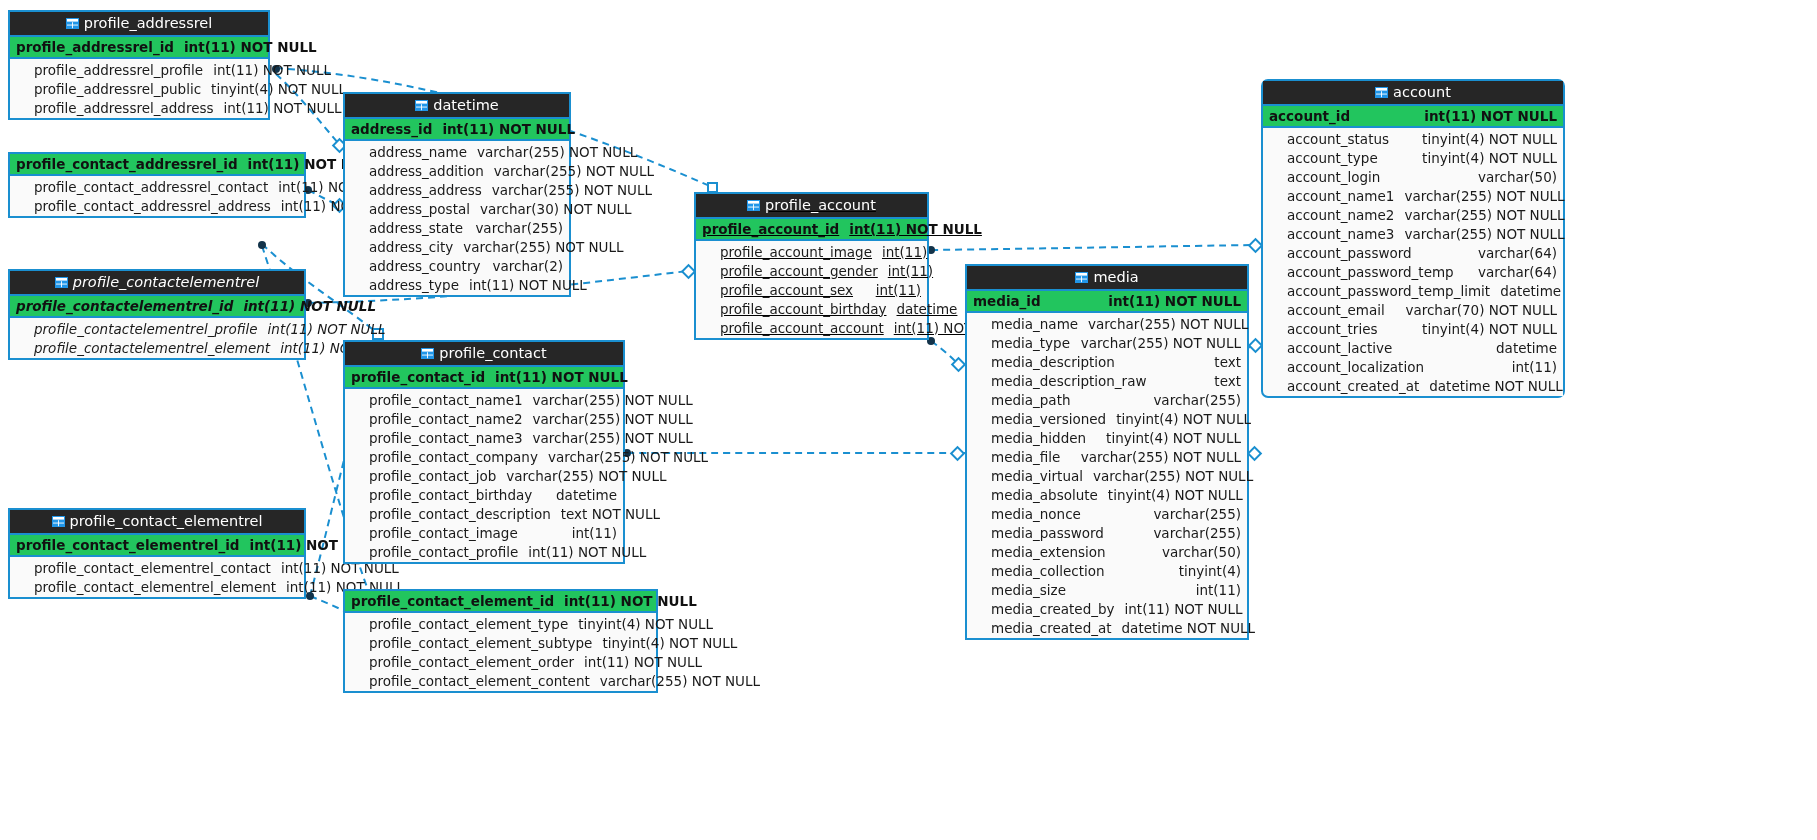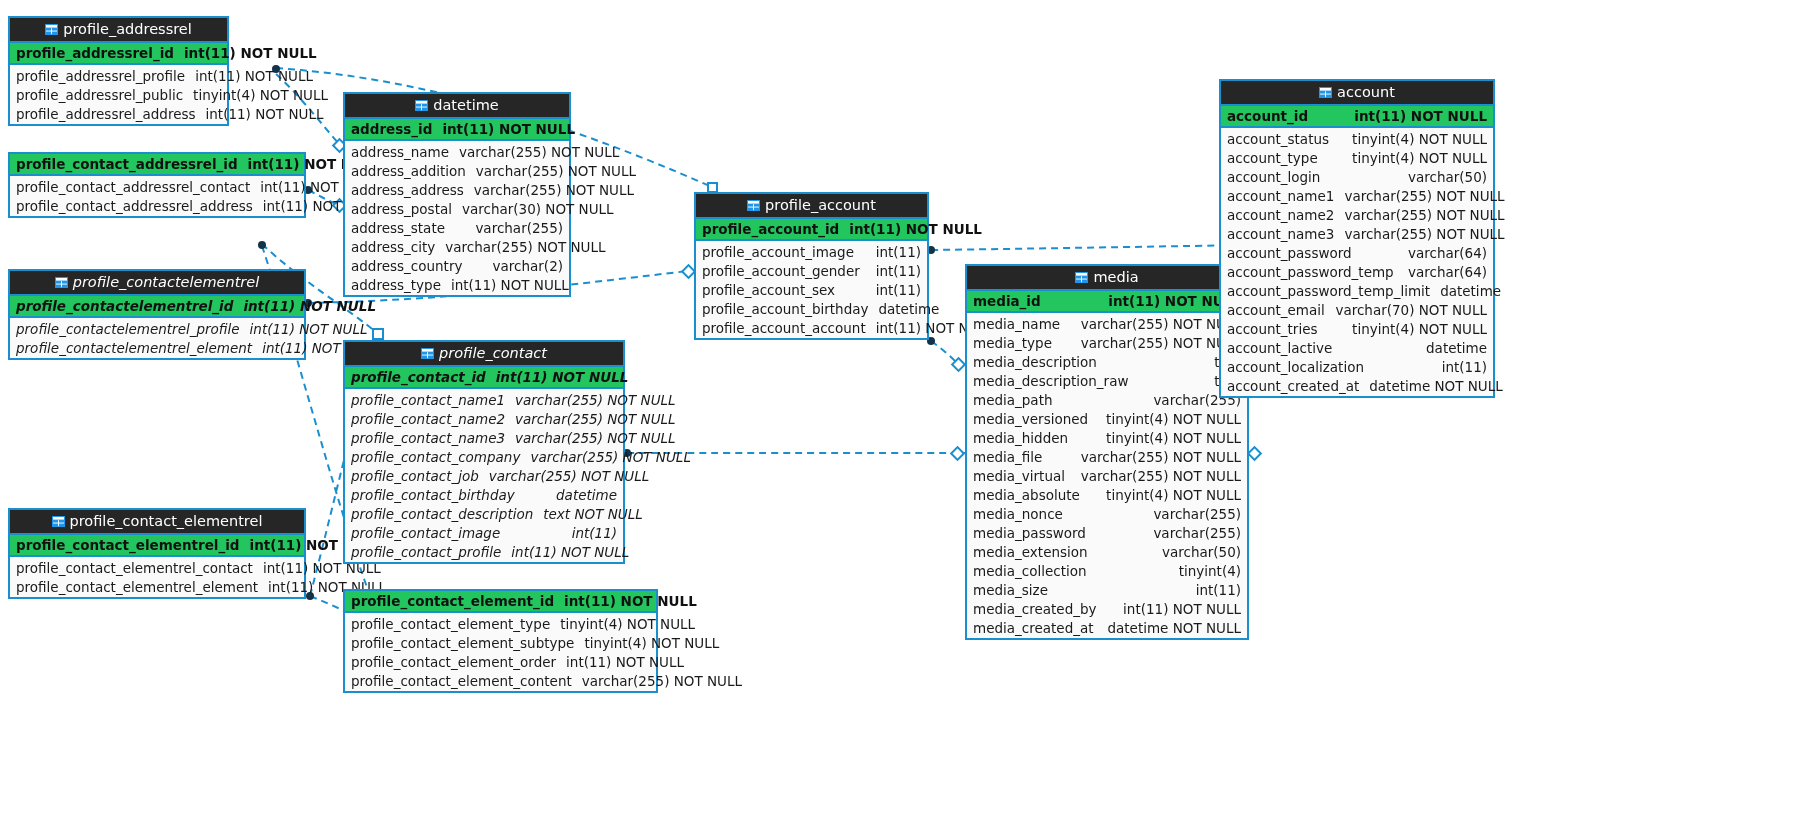--- a/index.html
+++ b/index.html
@@ -60,20 +60,21 @@
     font-weight: bold;
     color: #111;
     background: #22c55e;
     border-bottom: 2px solid #1a8fd0;
     white-space: nowrap;
     box-sizing: border-box;
   }
   .tbl-rows {
     padding: 1px 0 1px 0;
     background: #fafafa;
+    margin-left: 18px;
   }
   .tbl-row {
     display: flex;
     justify-content: space-between;
     align-items: center;
     height: 19px;
     padding: 0 6px;
     font-size: 13.5px;
     color: #1a1a1a;
     white-space: nowrap;
@@ -139,21 +140,21 @@
       <rect x="684" y="267" width="9" height="9" transform="rotate(45 688.5 271.5)"></rect>
       <rect x="953" y="449" width="9" height="9" transform="rotate(45 957.5 453.5)"></rect>
       <rect x="1251" y="241" width="9" height="9" transform="rotate(45 1255.5 245.5)"></rect>
       <rect x="954" y="360" width="9" height="9" transform="rotate(45 958.5 364.5)"></rect>
       <rect x="1251" y="341" width="9" height="9" transform="rotate(45 1255.5 345.5)"></rect>
       <rect x="1250" y="449" width="9" height="9" transform="rotate(45 1254.5 453.5)"></rect>
     </g>
   </svg>
 
   <div id="tables-layer">
-      <div class="table-box" style="left: 8px; top: 16px; width: 221px;">
+      <div class="table-box" style="left: 8px; top: 10px; width: 262px;">
         <div class="tbl-header"><span class="tbl-icon"><svg viewBox="0 0 13 11" width="13" height="11">
               <rect x="0" y="0" width="13" height="11" fill="#2196e8"></rect>
               <rect x="1" y="1" width="11" height="2.6" fill="#ffffff"></rect>
               <rect x="6.1" y="4.2" width="0.9" height="6" fill="#ffffff"></rect>
               <rect x="1" y="6.6" width="11" height="0.9" fill="#ffffff"></rect>
             </svg></span><span>profile_addressrel</span></div>
         <div class="tbl-pk">
           <span class="col-name">profile_addressrel_id</span>
           <span class="col-type">int(11) NOT NULL</span>
         </div>
@@ -271,21 +272,21 @@
           <div class="tbl-row">
             <span class="col-name">address_country</span>
             <span class="col-type">varchar(2)</span>
           </div>
           <div class="tbl-row">
             <span class="col-name">address_type</span>
             <span class="col-type">int(11) NOT NULL</span>
           </div>
         </div>
       </div>
-      <div class="table-box" style="left: 343px; top: 340px; width: 282px; font-style: italic;">
+      <div class="table-box" style="left: 343px; top: 340px; width: 282px;">
         <div class="tbl-header"><span class="tbl-icon"><svg viewBox="0 0 13 11" width="13" height="11">
               <rect x="0" y="0" width="13" height="11" fill="#2196e8"></rect>
               <rect x="1" y="1" width="11" height="2.6" fill="#ffffff"></rect>
               <rect x="6.1" y="4.2" width="0.9" height="6" fill="#ffffff"></rect>
               <rect x="1" y="6.6" width="11" height="0.9" fill="#ffffff"></rect>
             </svg></span><span>profile_contact</span></div>
         <div class="tbl-pk">
           <span class="col-name">profile_contact_id</span>
           <span class="col-type">int(11) NOT NULL</span>
         </div>
@@ -345,21 +346,21 @@
           <div class="tbl-row">
             <span class="col-name">profile_contact_element_order</span>
             <span class="col-type">int(11) NOT NULL</span>
           </div>
           <div class="tbl-row">
             <span class="col-name">profile_contact_element_content</span>
             <span class="col-type">varchar(255) NOT NULL</span>
           </div>
         </div>
       </div>
-      <div class="table-box" style="left: 694px; top: 192px; width: 235px;">
+      <div class="table-box" style="left: 694px; top: 192px; width: 235px; text-decoration: underline;">
         <div class="tbl-header"><span class="tbl-icon"><svg viewBox="0 0 13 11" width="13" height="11">
               <rect x="0" y="0" width="13" height="11" fill="#2196e8"></rect>
               <rect x="1" y="1" width="11" height="2.6" fill="#ffffff"></rect>
               <rect x="6.1" y="4.2" width="0.9" height="6" fill="#ffffff"></rect>
               <rect x="1" y="6.6" width="11" height="0.9" fill="#ffffff"></rect>
             </svg></span><span>profile_account</span></div>
         <div class="tbl-pk">
           <span class="col-name">profile_account_id</span>
           <span class="col-type">int(11) NOT NULL</span>
         </div>
@@ -461,21 +462,21 @@
           <div class="tbl-row">
             <span class="col-name">media_created_by</span>
             <span class="col-type">int(11) NOT NULL</span>
           </div>
           <div class="tbl-row">
             <span class="col-name">media_created_at</span>
             <span class="col-type">datetime NOT NULL</span>
           </div>
         </div>
       </div>
-      <div class="table-box" style="left: 1219px; top: 79px; width: 276px;">
+      <div class="table-box" style="left: 1261px; top: 79px; width: 304px; border-radius: 7px;">
         <div class="tbl-header"><span class="tbl-icon"><svg viewBox="0 0 13 11" width="13" height="11">
               <rect x="0" y="0" width="13" height="11" fill="#2196e8"></rect>
               <rect x="1" y="1" width="11" height="2.6" fill="#ffffff"></rect>
               <rect x="6.1" y="4.2" width="0.9" height="6" fill="#ffffff"></rect>
               <rect x="1" y="6.6" width="11" height="0.9" fill="#ffffff"></rect>
             </svg></span><span>account</span></div>
         <div class="tbl-pk">
           <span class="col-name">account_id</span>
           <span class="col-type">int(11) NOT NULL</span>
         </div>

